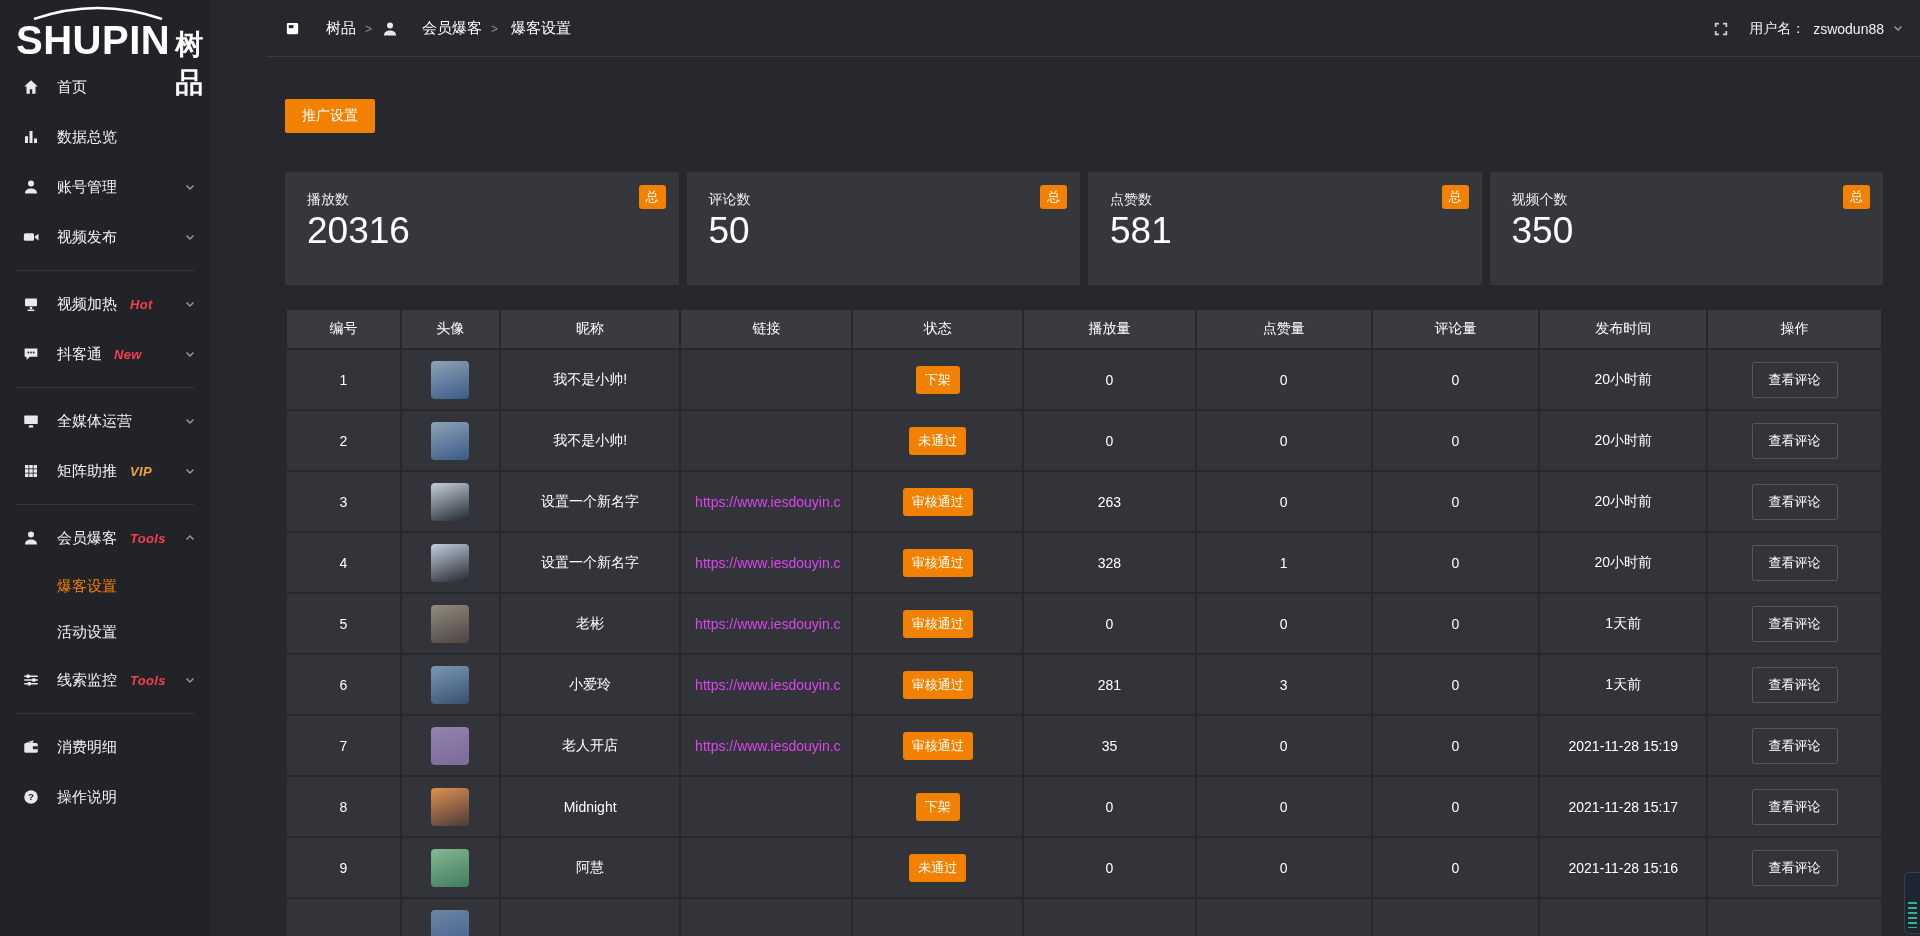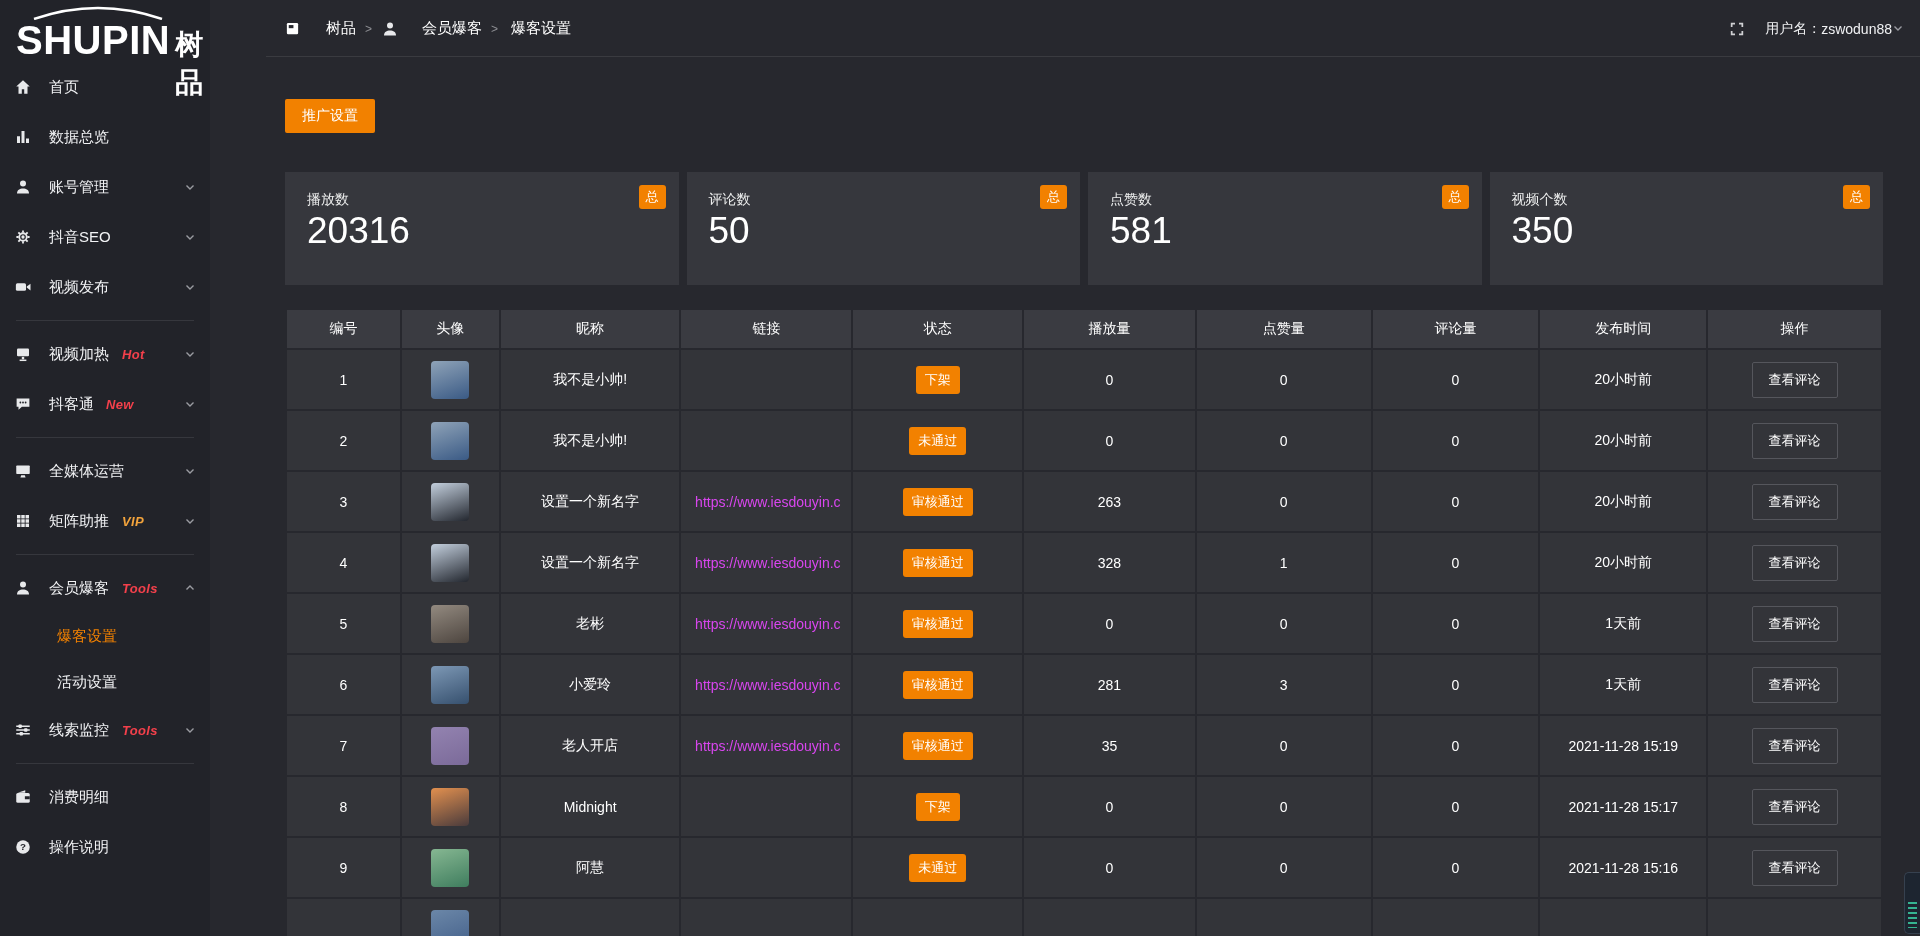--- a/index.html
+++ b/index.html
@@ -10,35 +10,35 @@
     font-family:"Liberation Sans","DejaVu Sans",sans-serif;
   }
   
   .sidebar { position:absolute; left:0; top:0; width:210px; height:936px; background:#222329; z-index:3; }
   .logo { padding:6px 0 0 16px; height:58px; }
   .logo-arc { display:block; margin-left:2px; height:14px; }
   .logo-row { display:flex; align-items:baseline; margin-top:-2px; }
   .logo-en { font-size:40px; font-weight:900; letter-spacing:.5px; color:#fff; }
   .logo-cn { font-size:28px; font-weight:900; margin-left:5px; color:#fff; }
   .menu { margin-top:4px; }
-  .menu-item { display:flex; align-items:center; height:50px; padding:0 14px 0 14px; font-size:15px; color:#f2f3f5; cursor:pointer; }
+  .menu-item { display:flex; align-items:center; height:50px; padding:0 14px 0 22px; font-size:15px; color:#f2f3f5; cursor:pointer; }
   .mi-icon { width:22px; margin-right:13px; display:flex; align-items:center; }
   .mi-tag { font-style:italic; font-weight:bold; font-size:13px; margin-left:13px; letter-spacing:.3px; }
   .mi-chevron { margin-left:auto; display:flex; }
   .menu-divider { height:1px; background:#36373d; margin:8px 16px; }
   .submenu-item { height:46px; display:flex; align-items:center; padding-left:57px; font-size:15px; color:#f2f3f5; cursor:pointer; }
   
   .topbar { position:absolute; left:210px; top:0; right:0; height:57px; display:flex; align-items:center; padding:0 16px 0 75px; }
   .topbar::after { content:""; position:absolute; left:56px; right:0; bottom:0; height:1px; background:#3a3b40; }
   .breadcrumb { display:flex; align-items:center; font-size:15px; }
   .crumb { display:flex; align-items:center; gap:6px; cursor:pointer; }
   .crumb-sep { color:#8d8e93; font-size:12px; margin:0 9px; }
   .crumb-last { margin-left:4px; }
   .topbar-right { margin-left:auto; display:flex; align-items:center; gap:20px; font-size:14px; color:#f0f1f3; }
-  .userbox { display:flex; align-items:center; gap:0; cursor:pointer; }
+  .userbox { display:flex; align-items:center; gap:8px; cursor:pointer; }
   .fs-btn { display:flex; cursor:pointer; }
   
   .main { position:absolute; left:210px; top:57px; right:0; bottom:0; padding:0 37px 4px 75px; }
   .promo-btn { margin-top:42px; background:#f28100; color:#fff; border:none; font-size:14px;
     padding:8px 17px; border-radius:2px; cursor:pointer; font-family:inherit; }
   .cards { display:flex; gap:8px; margin-top:39px; }
   .card { flex:1; background:#36373d; height:113px; padding:19px 22px; position:relative; }
   .card-label { font-size:14px; color:#eceded; }
   .card-value { font-size:37px; margin-top:1px; font-weight:400; }
   .card-badge { position:absolute; top:13px; right:13px; background:#f28100; font-size:13px; padding:3px 7px; border-radius:3px; }
@@ -105,37 +105,20 @@
         <span class="mi-label">账号管理</span>
         <span class="mi-chevron">
           <svg width="12" height="12" viewBox="0 0 24 24">
             <path fill="none" stroke="#9a9ba1" stroke-width="2.8" d="M5 9l7 7 7-7"></path>
           </svg>
         </span>
       </div>
       <div class="menu-item">
         <span class="mi-icon">
           <svg width="18" height="18" viewBox="0 0 24 24">
-            <g stroke="#e8e9eb" stroke-width="2.4" fill="none">
-              <circle cx="12" cy="12" r="5"></circle>
-              <path d="M12 3.2v3M12 17.8v3M3.2 12h3M17.8 12h3M5.8 5.8l2.2 2.2M18.2 5.8L16 8M5.8 18.2L8 16M18.2 18.2 16 16"></path>
-            </g>
-            <circle cx="12" cy="12" r="2.2" fill="#e8e9eb"></circle>
-          </svg>
-        </span>
-        <span class="mi-label">抖音SEO</span>
-        <span class="mi-chevron">
-          <svg width="12" height="12" viewBox="0 0 24 24">
-            <path fill="none" stroke="#9a9ba1" stroke-width="2.8" d="M5 9l7 7 7-7"></path>
-          </svg>
-        </span>
-      </div>
-      <div class="menu-item">
-        <span class="mi-icon">
-          <svg width="18" height="18" viewBox="0 0 24 24">
             <g fill="#e8e9eb">
               <rect x="2.5" y="7" width="13.5" height="10" rx="2"></rect>
               <path d="M17 11.2 22 7.5v9l-5-3.7z"></path>
             </g>
           </svg>
         </span>
         <span class="mi-label">视频发布</span>
         <span class="mi-chevron">
           <svg width="12" height="12" viewBox="0 0 24 24">
             <path fill="none" stroke="#9a9ba1" stroke-width="2.8" d="M5 9l7 7 7-7"></path>

